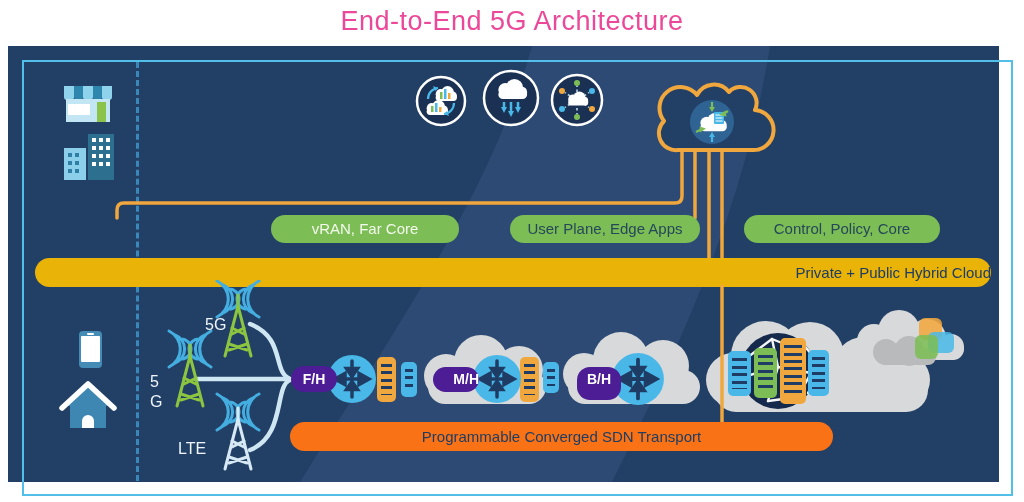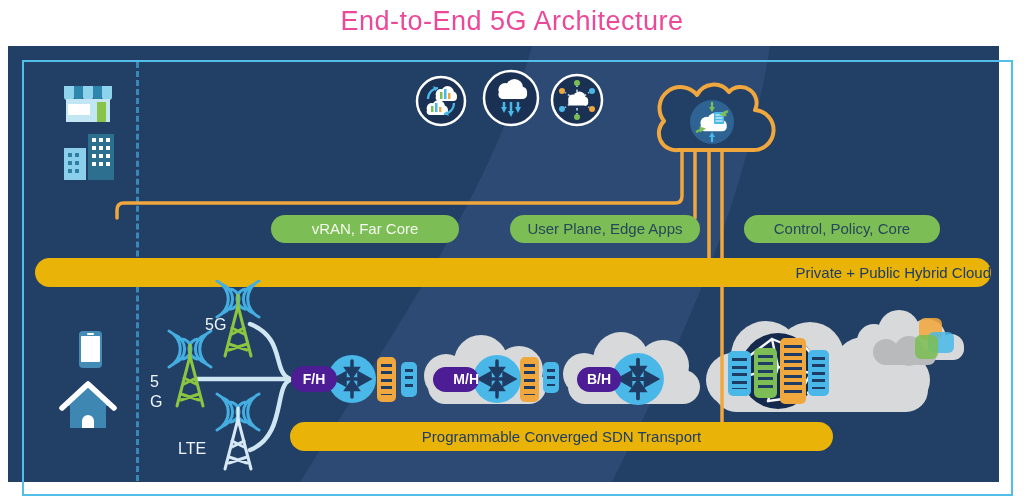--- a/index.html
+++ b/index.html
@@ -13,21 +13,21 @@
   .divider{left:136px;top:62px;height:419px;width:0;border-left:3px dashed #3e95c8;opacity:.85;}
   svg.overlay{left:0;top:0;pointer-events:none;}
   .banner{left:325px;top:117px;width:327px;height:30px;background:#f0a73e;border-radius:15px;
           color:#1e3c64;font-size:15px;line-height:30px;text-align:center;}
   .pill-green{background:#7cbd55;border-radius:14px;height:28px;line-height:28px;
               text-align:center;font-size:15px;}
   .text-light{color:#f4f9ee;}
   .text-dark{color:#25485a;}
   .bar-green{left:35px;top:258px;width:956px;height:29px;background:#eab308;border-radius:15px;
              color:#1e3c64;font-size:15px;line-height:29px;text-align:right;}
-  .bar-blue{left:290px;top:422px;width:543px;height:29px;background:#eab308;border-radius:15px;
+  .bar-blue{left:290px;top:422px;width:543px;height:29px;background:#f97316;border-radius:15px;
             color:#1e3c64;font-size:15px;line-height:29px;text-align:center;}
   .hop-pill{background:#4c1d95;color:#fff;border-radius:13px;font-size:14px;font-weight:bold;
             text-align:center;}
   .tower-label{color:#eef6fb;font-size:16px;}
   .pre{white-space:pre-line;line-height:20px;}
   .rack{border-radius:5px;}
   .rack::after{content:"";position:absolute;left:4px;right:4px;top:7px;bottom:7px;
     background:repeating-linear-gradient(180deg,#1e3c64 0 3px,transparent 3px 7.5px);}
   .rack--orange{background:#f0a73e;}
   .rack--blue{background:#49b8e8;}
@@ -294,21 +294,21 @@
         </g>
       </g>
     </defs>
     <use href="#routerIcon" transform="translate(352,379)"></use>
     <use href="#routerIcon" transform="translate(497,379)"></use>
     <use href="#routerIcon" transform="translate(638,379) scale(1.08)"></use>
   </svg>
 
   <div class="abs hop-pill" style="left:291px;top:366px;width:46px;height:26px;line-height:26px;">F/H</div>
   <div class="abs hop-pill" style="left:433px;top:367px;width:46px;height:25px;line-height:25px;text-align:right;">M/H</div>
-  <div class="abs hop-pill" style="left:577px;top:367px;width:44px;height:25px;line-height:25px;">B/H</div>
+  <div class="abs hop-pill" style="left:577px;top:367px;width:44px;height:33px;line-height:25px;">B/H</div>
 
   <div class="abs tile" style="left:919px;top:318px;width:23px;height:22px;background:rgba(240,167,62,.88);"></div>
   <div class="abs tile" style="left:928px;top:332px;width:26px;height:21px;background:rgba(73,184,232,.85);"></div>
   <div class="abs tile" style="left:915px;top:335px;width:23px;height:24px;background:rgba(124,189,85,.88);"></div>
 
   <div class="abs bar-blue">Programmable Converged SDN Transport</div>
 
   <div class="abs" style="left:64px;top:86px;width:48px;height:40px;">
     <div class="shop-body"></div>
     <div class="awning">

